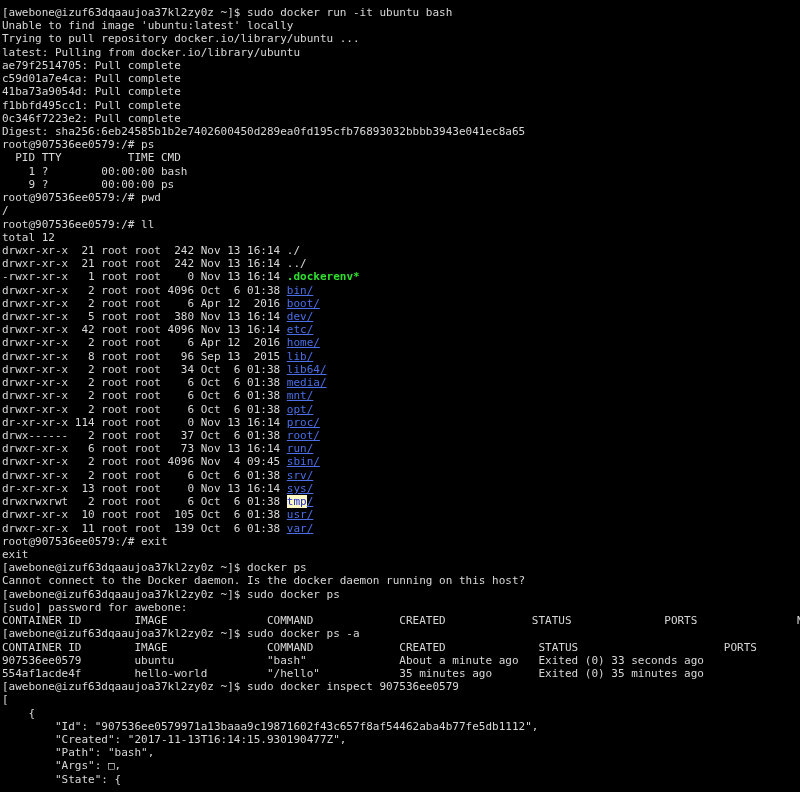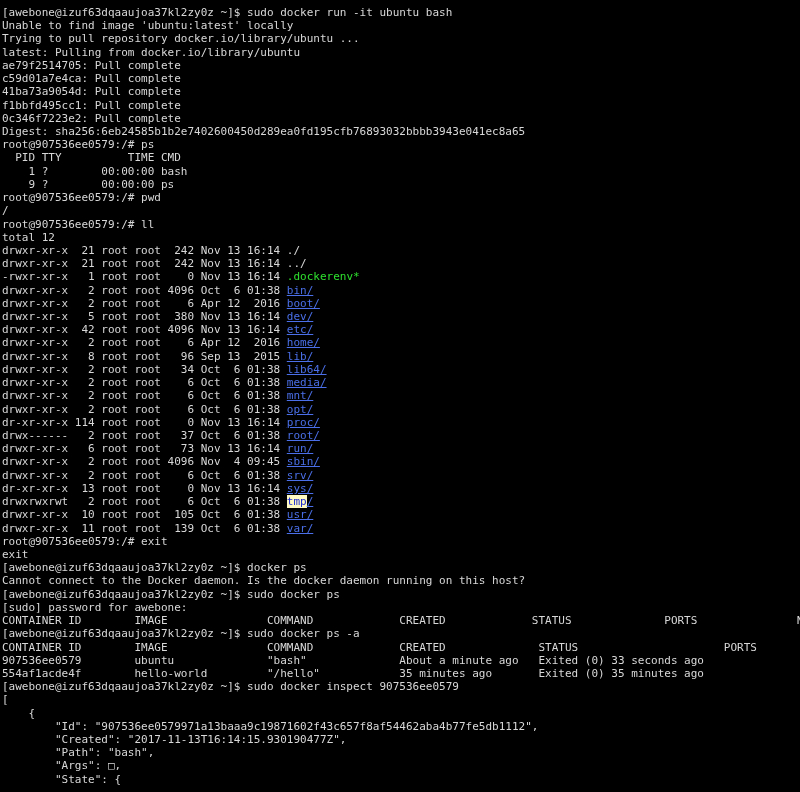--- a/index.html
+++ b/index.html
@@ -28,19 +28,19 @@
     white-space: pre;
     overflow: hidden;
   }
   .line {
     white-space: pre;
     min-height: 13.22px;
     font-family: "DejaVu Sans Mono", "Liberation Mono", monospace;
   }
   .c-default { color: #d8d8d8; }
   .c-dir     { color: #4a6fe8; text-decoration: underline; }
-  .c-exec    { color: #2ee02e; }
+  .c-exec    { color: #2ee02e; font-weight: bold; }
   .c-sticky  { color: #1c2bd0; background: #fef9c3; }
 </style>
 </head>
 <body>
 
 <div id="terminal"><div class="line"><span class="c-default">[awebone@izuf63dqaaujoa37kl2zy0z ~]$ sudo docker run -it ubuntu bash</span></div><div class="line"><span class="c-default">Unable to find image 'ubuntu:latest' locally</span></div><div class="line"><span class="c-default">Trying to pull repository docker.io/library/ubuntu ...</span></div><div class="line"><span class="c-default">latest: Pulling from docker.io/library/ubuntu</span></div><div class="line"><span class="c-default">ae79f2514705: Pull complete</span></div><div class="line"><span class="c-default">c59d01a7e4ca: Pull complete</span></div><div class="line"><span class="c-default">41ba73a9054d: Pull complete</span></div><div class="line"><span class="c-default">f1bbfd495cc1: Pull complete</span></div><div class="line"><span class="c-default">0c346f7223e2: Pull complete</span></div><div class="line"><span class="c-default">Digest: sha256:6eb24585b1b2e7402600450d289ea0fd195cfb76893032bbbb3943e041ec8a65</span></div><div class="line"><span class="c-default">root@907536ee0579:/# ps</span></div><div class="line"><span class="c-default">  PID TTY          TIME CMD</span></div><div class="line"><span class="c-default">    1 ?        00:00:00 bash</span></div><div class="line"><span class="c-default">    9 ?        00:00:00 ps</span></div><div class="line"><span class="c-default">root@907536ee0579:/# pwd</span></div><div class="line"><span class="c-default">/</span></div><div class="line"><span class="c-default">root@907536ee0579:/# ll</span></div><div class="line"><span class="c-default">total 12</span></div><div class="line"><span class="c-default">drwxr-xr-x  21 root root  242 Nov 13 16:14 ./</span></div><div class="line"><span class="c-default">drwxr-xr-x  21 root root  242 Nov 13 16:14 ../</span></div><div class="line"><span class="c-default">-rwxr-xr-x   1 root root    0 Nov 13 16:14 </span><span class="c-exec">.dockerenv*</span></div><div class="line"><span class="c-default">drwxr-xr-x   2 root root 4096 Oct  6 01:38 </span><span class="c-dir">bin/</span></div><div class="line"><span class="c-default">drwxr-xr-x   2 root root    6 Apr 12  2016 </span><span class="c-dir">boot/</span></div><div class="line"><span class="c-default">drwxr-xr-x   5 root root  380 Nov 13 16:14 </span><span class="c-dir">dev/</span></div><div class="line"><span class="c-default">drwxr-xr-x  42 root root 4096 Nov 13 16:14 </span><span class="c-dir">etc/</span></div><div class="line"><span class="c-default">drwxr-xr-x   2 root root    6 Apr 12  2016 </span><span class="c-dir">home/</span></div><div class="line"><span class="c-default">drwxr-xr-x   8 root root   96 Sep 13  2015 </span><span class="c-dir">lib/</span></div><div class="line"><span class="c-default">drwxr-xr-x   2 root root   34 Oct  6 01:38 </span><span class="c-dir">lib64/</span></div><div class="line"><span class="c-default">drwxr-xr-x   2 root root    6 Oct  6 01:38 </span><span class="c-dir">media/</span></div><div class="line"><span class="c-default">drwxr-xr-x   2 root root    6 Oct  6 01:38 </span><span class="c-dir">mnt/</span></div><div class="line"><span class="c-default">drwxr-xr-x   2 root root    6 Oct  6 01:38 </span><span class="c-dir">opt/</span></div><div class="line"><span class="c-default">dr-xr-xr-x 114 root root    0 Nov 13 16:14 </span><span class="c-dir">proc/</span></div><div class="line"><span class="c-default">drwx------   2 root root   37 Oct  6 01:38 </span><span class="c-dir">root/</span></div><div class="line"><span class="c-default">drwxr-xr-x   6 root root   73 Nov 13 16:14 </span><span class="c-dir">run/</span></div><div class="line"><span class="c-default">drwxr-xr-x   2 root root 4096 Nov  4 09:45 </span><span class="c-dir">sbin/</span></div><div class="line"><span class="c-default">drwxr-xr-x   2 root root    6 Oct  6 01:38 </span><span class="c-dir">srv/</span></div><div class="line"><span class="c-default">dr-xr-xr-x  13 root root    0 Nov 13 16:14 </span><span class="c-dir">sys/</span></div><div class="line"><span class="c-default">drwxrwxrwt   2 root root    6 Oct  6 01:38 </span><span class="c-sticky">tmp</span><span class="c-dir">/</span></div><div class="line"><span class="c-default">drwxr-xr-x  10 root root  105 Oct  6 01:38 </span><span class="c-dir">usr/</span></div><div class="line"><span class="c-default">drwxr-xr-x  11 root root  139 Oct  6 01:38 </span><span class="c-dir">var/</span></div><div class="line"><span class="c-default">root@907536ee0579:/# exit</span></div><div class="line"><span class="c-default">exit</span></div><div class="line"><span class="c-default">[awebone@izuf63dqaaujoa37kl2zy0z ~]$ docker ps</span></div><div class="line"><span class="c-default">Cannot connect to the Docker daemon. Is the docker daemon running on this host?</span></div><div class="line"><span class="c-default">[awebone@izuf63dqaaujoa37kl2zy0z ~]$ sudo docker ps</span></div><div class="line"><span class="c-default">[sudo] password for awebone:</span></div><div class="line"><span class="c-default">CONTAINER ID        IMAGE               COMMAND             CREATED             STATUS              PORTS               NAMES</span></div><div class="line"><span class="c-default">[awebone@izuf63dqaaujoa37kl2zy0z ~]$ sudo docker ps -a</span></div><div class="line"><span class="c-default">CONTAINER ID        IMAGE               COMMAND             CREATED              STATUS                      PORTS               NAMES</span></div><div class="line"><span class="c-default">907536ee0579        ubuntu              "bash"              About a minute ago   Exited (0) 33 seconds ago                       pedantic_shirley</span></div><div class="line"><span class="c-default">554af1acde4f        hello-world         "/hello"            35 minutes ago       Exited (0) 35 minutes ago                       stoic_knuth</span></div><div class="line"><span class="c-default">[awebone@izuf63dqaaujoa37kl2zy0z ~]$ sudo docker inspect 907536ee0579</span></div><div class="line"><span class="c-default">[</span></div><div class="line"><span class="c-default">    {</span></div><div class="line"><span class="c-default">        "Id": "907536ee0579971a13baaa9c19871602f43c657f8af54462aba4b77fe5db1112",</span></div><div class="line"><span class="c-default">        "Created": "2017-11-13T16:14:15.930190477Z",</span></div><div class="line"><span class="c-default">        "Path": "bash",</span></div><div class="line"><span class="c-default">        "Args": □,</span></div><div class="line"><span class="c-default">        "State": {</span></div></div>
 
 </body></html>

